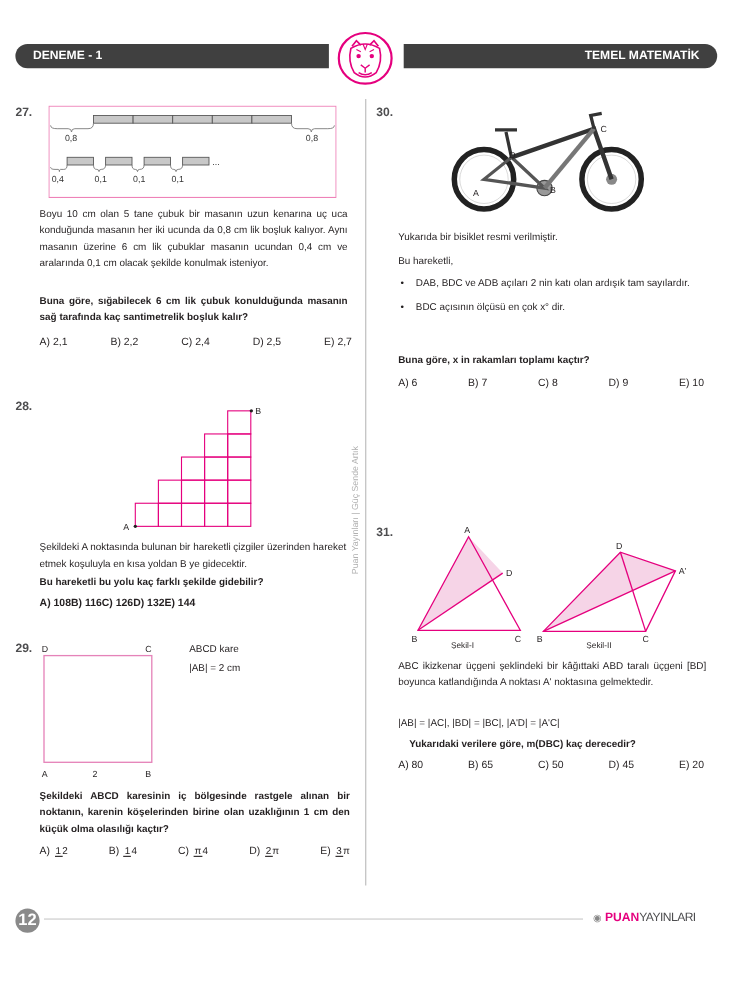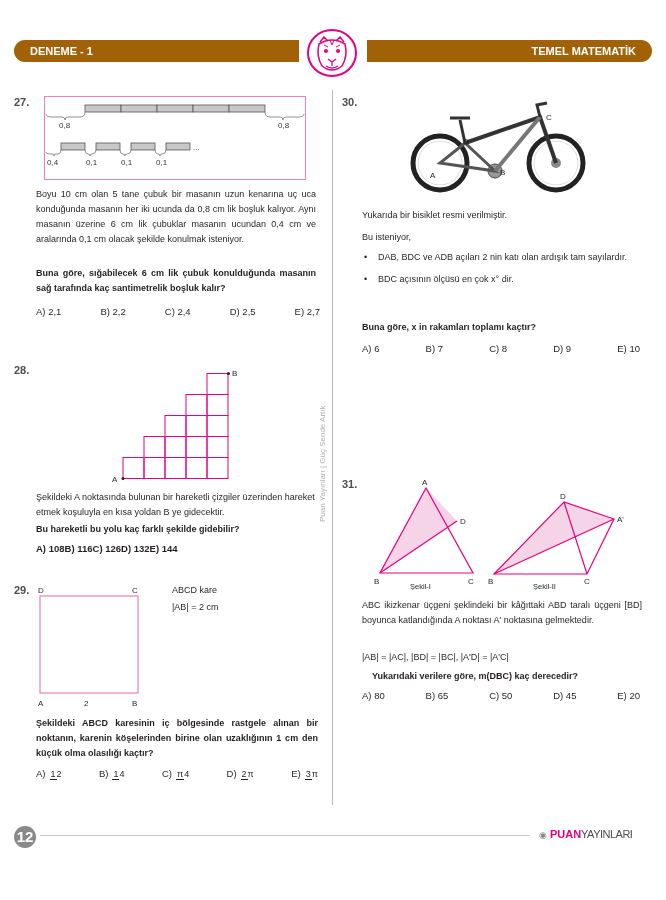--- a/index.html
+++ b/index.html
@@ -1,19 +1,19 @@
 <!DOCTYPE html>
 <html><head>
 <meta charset="utf-8">
 <style>
   html, body { margin: 0; padding: 0; background: #ffffff; }
   body { width: 666px; height: 900px; position: relative; overflow: hidden;
          font-family: "Liberation Sans", sans-serif; color: #231f20; }
   .abs { position: absolute; }
-  .banner { position: absolute; top: 40px; height: 22px; background: #a16207; color: #fff;
+  .banner { position: absolute; top: 40px; height: 22px; background: #404040; color: #fff;
             font-weight: bold; font-size: 11px; line-height: 22px; }
   .banner.left { left: 14px; width: 285px; border-radius: 0 11px 11px 0; padding-left: 16px; box-sizing: border-box; border-radius: 11px 0 0 11px; }
   .banner.right { left: 367px; width: 285px; border-radius: 0 11px 11px 0; text-align: right; padding-right: 16px; box-sizing: border-box; }
   .logo { position: absolute; left: 304px; top: 28px; width: 56px; height: 50px; }
   .qnum { position: absolute; font-weight: bold; font-size: 11px; color: #4d4d4f; }
   .para { position: absolute; font-size: 9px; line-height: 15px; color: #231f20; }
   .bold { font-weight: bold; }
   .opts { position: absolute; display: flex; font-size: 9.5px; }
   .opts span { display: inline-block; }
   .divider { position: absolute; left: 332px; top: 90px; width: 1px; height: 715px; background: #b8b8b8; }
@@ -159,21 +159,21 @@
   <path d="M55 43 L130 17 L146 63" fill="none" stroke="#333" stroke-width="4"></path>
   <path d="M85 71 L130 17" fill="none" stroke="#777" stroke-width="4"></path>
   <path d="M55 43 L50 20 M40 18 L60 18" stroke="#333" stroke-width="3" fill="none"></path>
   <path d="M130 17 L127 5 L137 3" stroke="#333" stroke-width="3" fill="none"></path>
   <text x="20" y="78" font-size="8" fill="#231f20">A</text>
   <text x="90" y="75" font-size="8" fill="#231f20">B</text>
   <text x="136" y="20" font-size="8" fill="#231f20">C</text>
   <text x="53" y="44" font-size="8" fill="#231f20">D</text>
 </svg>
 <div class="para" style="left:362px;top:208px;width:280px;">Yukarıda bir bisiklet resmi verilmiştir.</div>
-<div class="para" style="left:362px;top:230px;width:280px;">Bu isteniyor,</div>
+<div class="para" style="left:362px;top:230px;width:280px;">Bu hareketli,</div>
 <ul class="para bul" style="left:362px;top:250px;width:280px;">
   <li style="margin-bottom:7px;">DAB, BDC ve ADB açıları 2 nin katı olan ardışık tam sayılardır.</li>
   <li>BDC açısının ölçüsü en çok x° dir.</li>
 </ul>
 <div class="para bold" style="left:362px;top:320px;width:280px;">Buna göre, x in rakamları toplamı kaçtır?</div>
 <div class="opts" style="left:362px;top:343px;width:278px;justify-content:space-between;">
   <span>A) 6</span>
   <span>B) 7</span>
   <span>C) 8</span>
   <span>D) 9</span>

